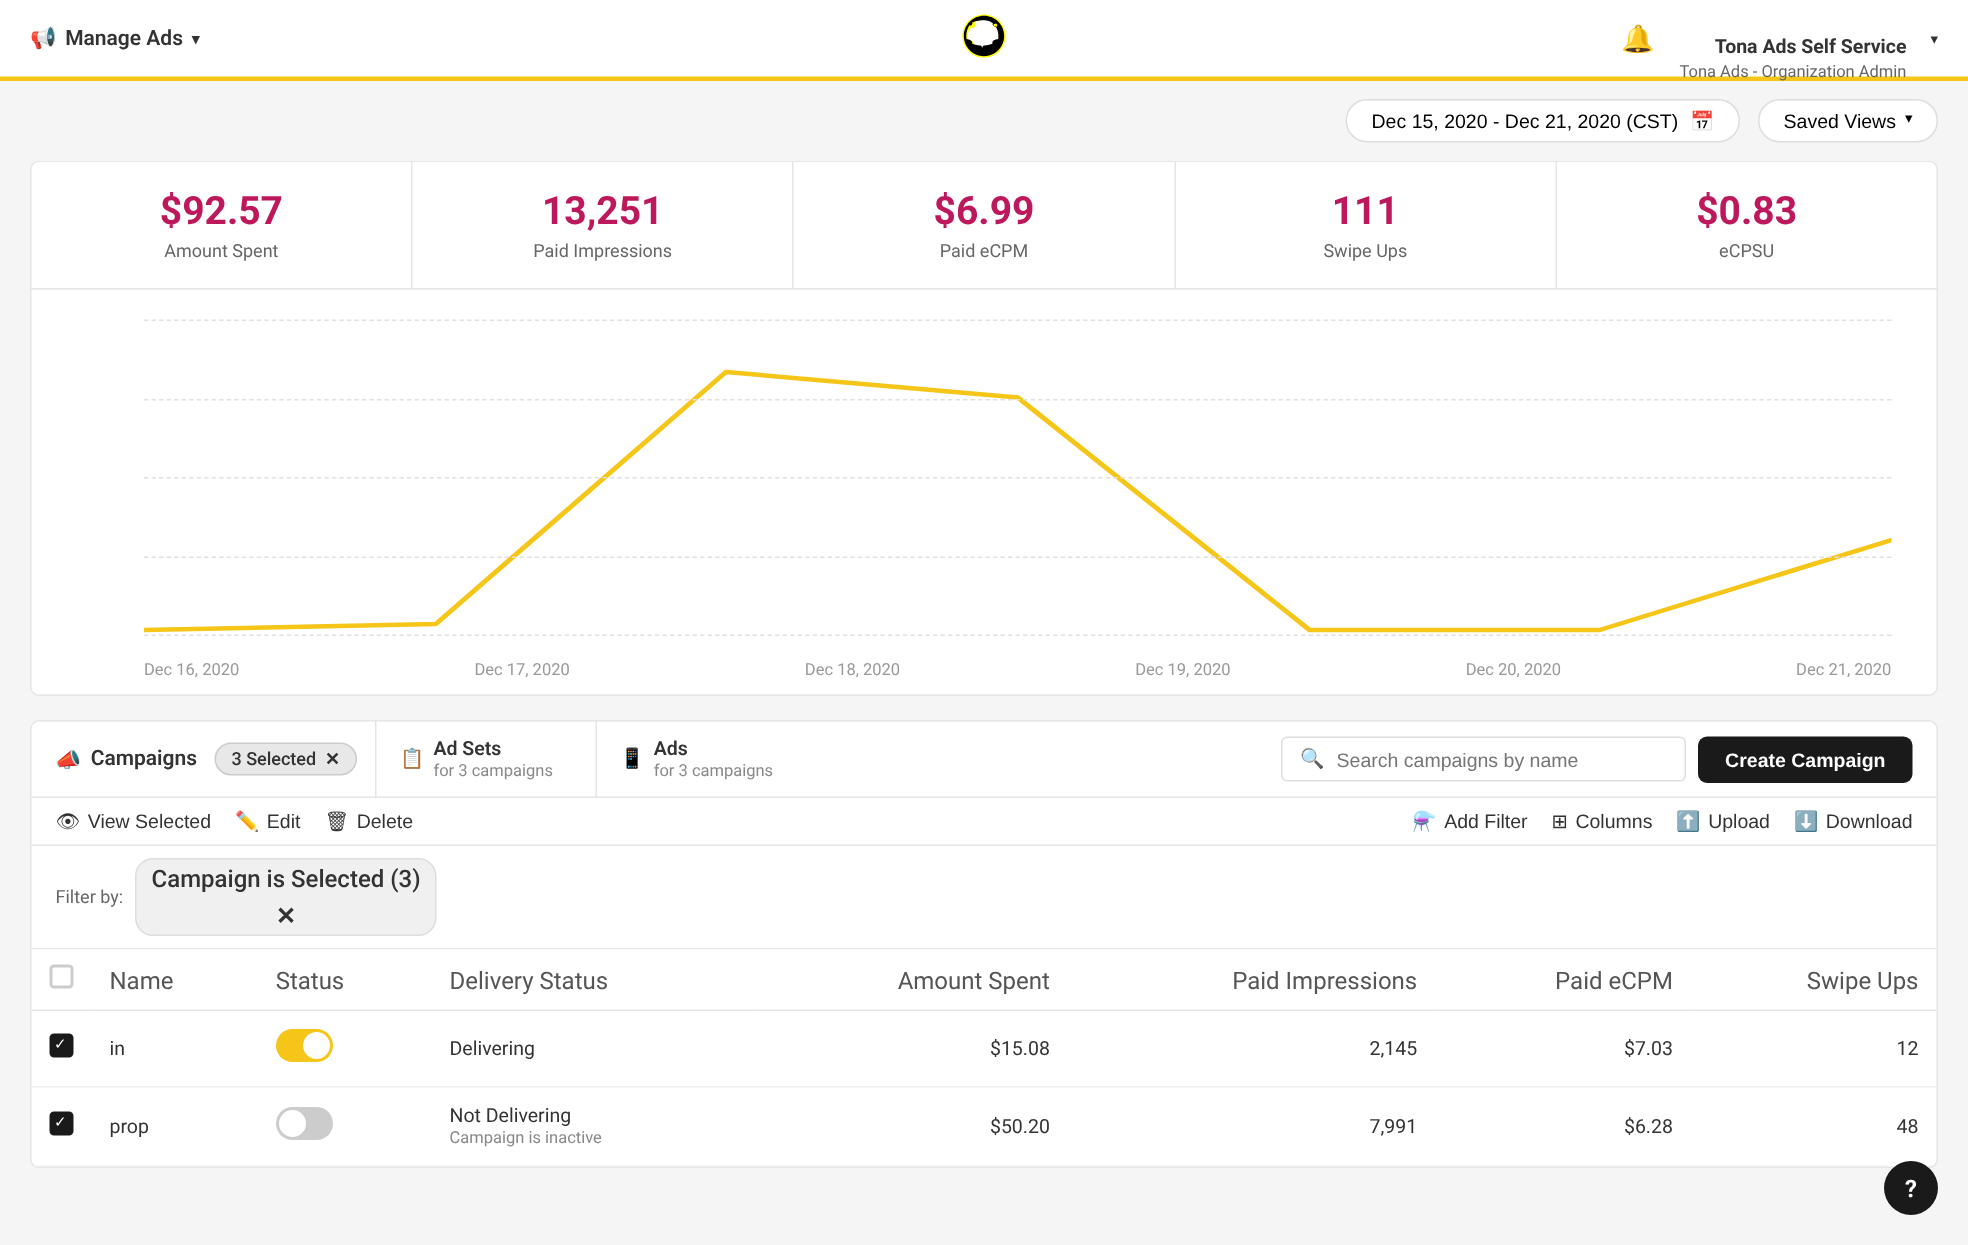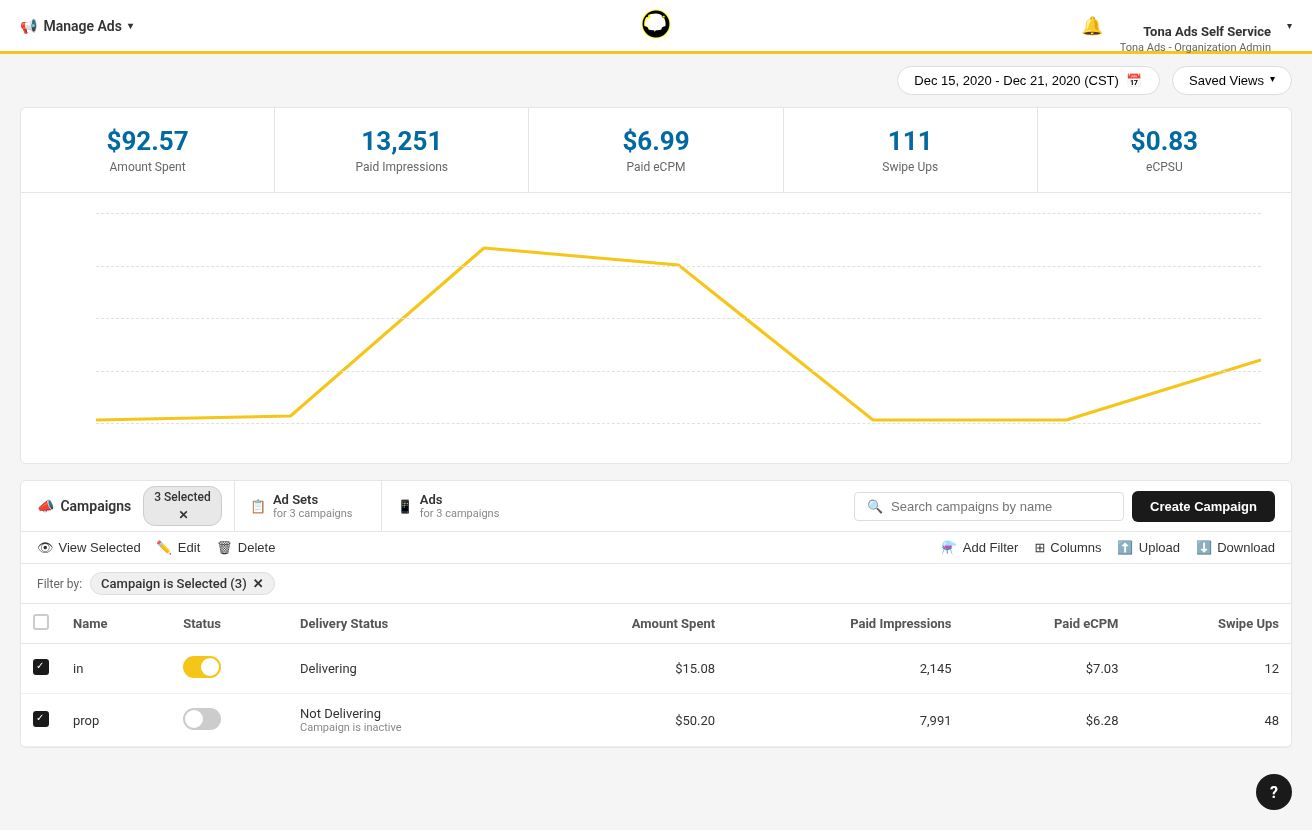--- a/index.html
+++ b/index.html
@@ -45,21 +45,21 @@
     .stats-row {
       display: flex; background: #fff; margin: 0 20px;
       border: 1px solid #e5e5e5; border-radius: 6px 6px 0 0;
       border-bottom: none;
     }
     .stat-card {
       flex: 1; padding: 18px 20px; border-right: 1px solid #e5e5e5;
       text-align: center;
     }
     .stat-card:last-child { border-right: none; }
-    .stat-value { font-size: 26px; font-weight: 700; color: #0369a1; text-align: center; }
+    .stat-value { font-size: 26px; font-weight: 700; color: #be185d; text-align: center; }
     .stat-label { font-size: 12px; color: #666; margin-top: 4px; }
 
     
     .chart-container {
       background: #fff; margin: 0 20px;
       border: 1px solid #e5e5e5; border-radius: 0 0 6px 6px;
       padding: 20px 20px 10px 20px; position: relative;
     }
     .chart-area { position: relative; height: 240px; }
     .chart-y-labels {
@@ -89,21 +89,21 @@
       background: #fff; margin: 16px 20px 0 20px;
       border: 1px solid #e5e5e5; border-radius: 6px 6px 0 0;
       padding: 0 16px; height: 52px;
     }
     .toolbar-left { display: flex; align-items: center; gap: 12px; flex: 1; }
     .toolbar-right { display: flex; align-items: center; gap: 8px; }
     .campaigns-label { display: flex; align-items: center; gap: 6px; font-weight: 600; font-size: 14px; }
     .selected-badge {
       display: flex; align-items: center; gap: 4px;
       background: #e8e8e8; border: 1px solid #ccc; border-radius: 12px;
-      padding: 3px 10px; font-size: 12px; font-weight: 500; cursor: pointer; flex-direction: column;
+      padding: 3px 10px; font-size: 12px; font-weight: 500; cursor: pointer;
     }
     .selected-badge .x { cursor: pointer; font-weight: 700; margin-left: 2px; }
     .tab-item {
       display: flex; align-items: center; gap: 6px;
       padding: 0 16px; height: 52px; border-left: 1px solid #e5e5e5;
       cursor: pointer; font-size: 13px;
     }
     .tab-item .tab-main { font-weight: 600; }
     .tab-item .tab-sub { font-size: 11px; color: #888; }
     .search-box {
@@ -141,35 +141,35 @@
       display: flex; align-items: center; gap: 8px;
       background: #fff; margin: 0 20px;
       border: 1px solid #e5e5e5; border-top: none;
       padding: 8px 16px;
     }
     .filter-label { font-size: 12px; color: #666; }
     .filter-tag {
       display: flex; align-items: center; gap: 6px;
       background: #f0f0f0; border: 1px solid #ddd;
       border-radius: 12px; padding: 3px 10px;
-      font-size: 13px; font-weight: 500;
+      font-size: 16px; font-weight: 500; flex-direction: column;
     }
     .filter-tag .x { cursor: pointer; font-weight: 700; }
 
     
     .table-container {
       background: #fff; margin: 0 20px;
       border: 1px solid #e5e5e5; border-top: none;
       border-radius: 0 0 6px 6px; overflow: hidden;
     }
     table { width: 100%; border-collapse: collapse; }
     thead tr { border-bottom: 1px solid #e5e5e5; }
     thead th {
       padding: 10px 12px; text-align: left;
-      font-size: 13px; font-weight: 700; color: #555;
+      font-size: 16px; font-weight: 400; color: #555;
       white-space: nowrap;
     }
     thead th.right { text-align: right; }
     tbody tr { border-bottom: 1px solid #f0f0f0; }
     tbody td { padding: 12px 12px; font-size: 13px; }
     tbody td.right { text-align: right; }
     .check-col { width: 40px; }
 
     
     .toggle {
@@ -281,20 +281,28 @@
         <div class="grid-line" style="top:25%"></div>
         <div class="grid-line" style="top:50%"></div>
         <div class="grid-line" style="top:75%"></div>
         <div class="grid-line" style="top:100%"></div>
       </div>
       
       <svg width="100%" height="100%" viewBox="0 0 1000 210" preserveAspectRatio="none">
 
         <polyline points="0,207 167,203 333,35 500,52 667,207 833,207 1000,147" fill="none" stroke="#f5c518" stroke-width="3" stroke-linejoin="round" stroke-linecap="round"></polyline>
       </svg>
+    </div>
+    <div class="chart-x-labels">
+      <span>Dec 16, 2020</span>
+      <span>Dec 17, 2020</span>
+      <span>Dec 18, 2020</span>
+      <span>Dec 19, 2020</span>
+      <span>Dec 20, 2020</span>
+      <span>Dec 21, 2020</span>
     </div>
   </div>
 </div>
 
 <div class="toolbar">
   <div class="toolbar-left">
     <div class="campaigns-label">
       <span>📣</span>
       <span>Campaigns</span>
     </div>

